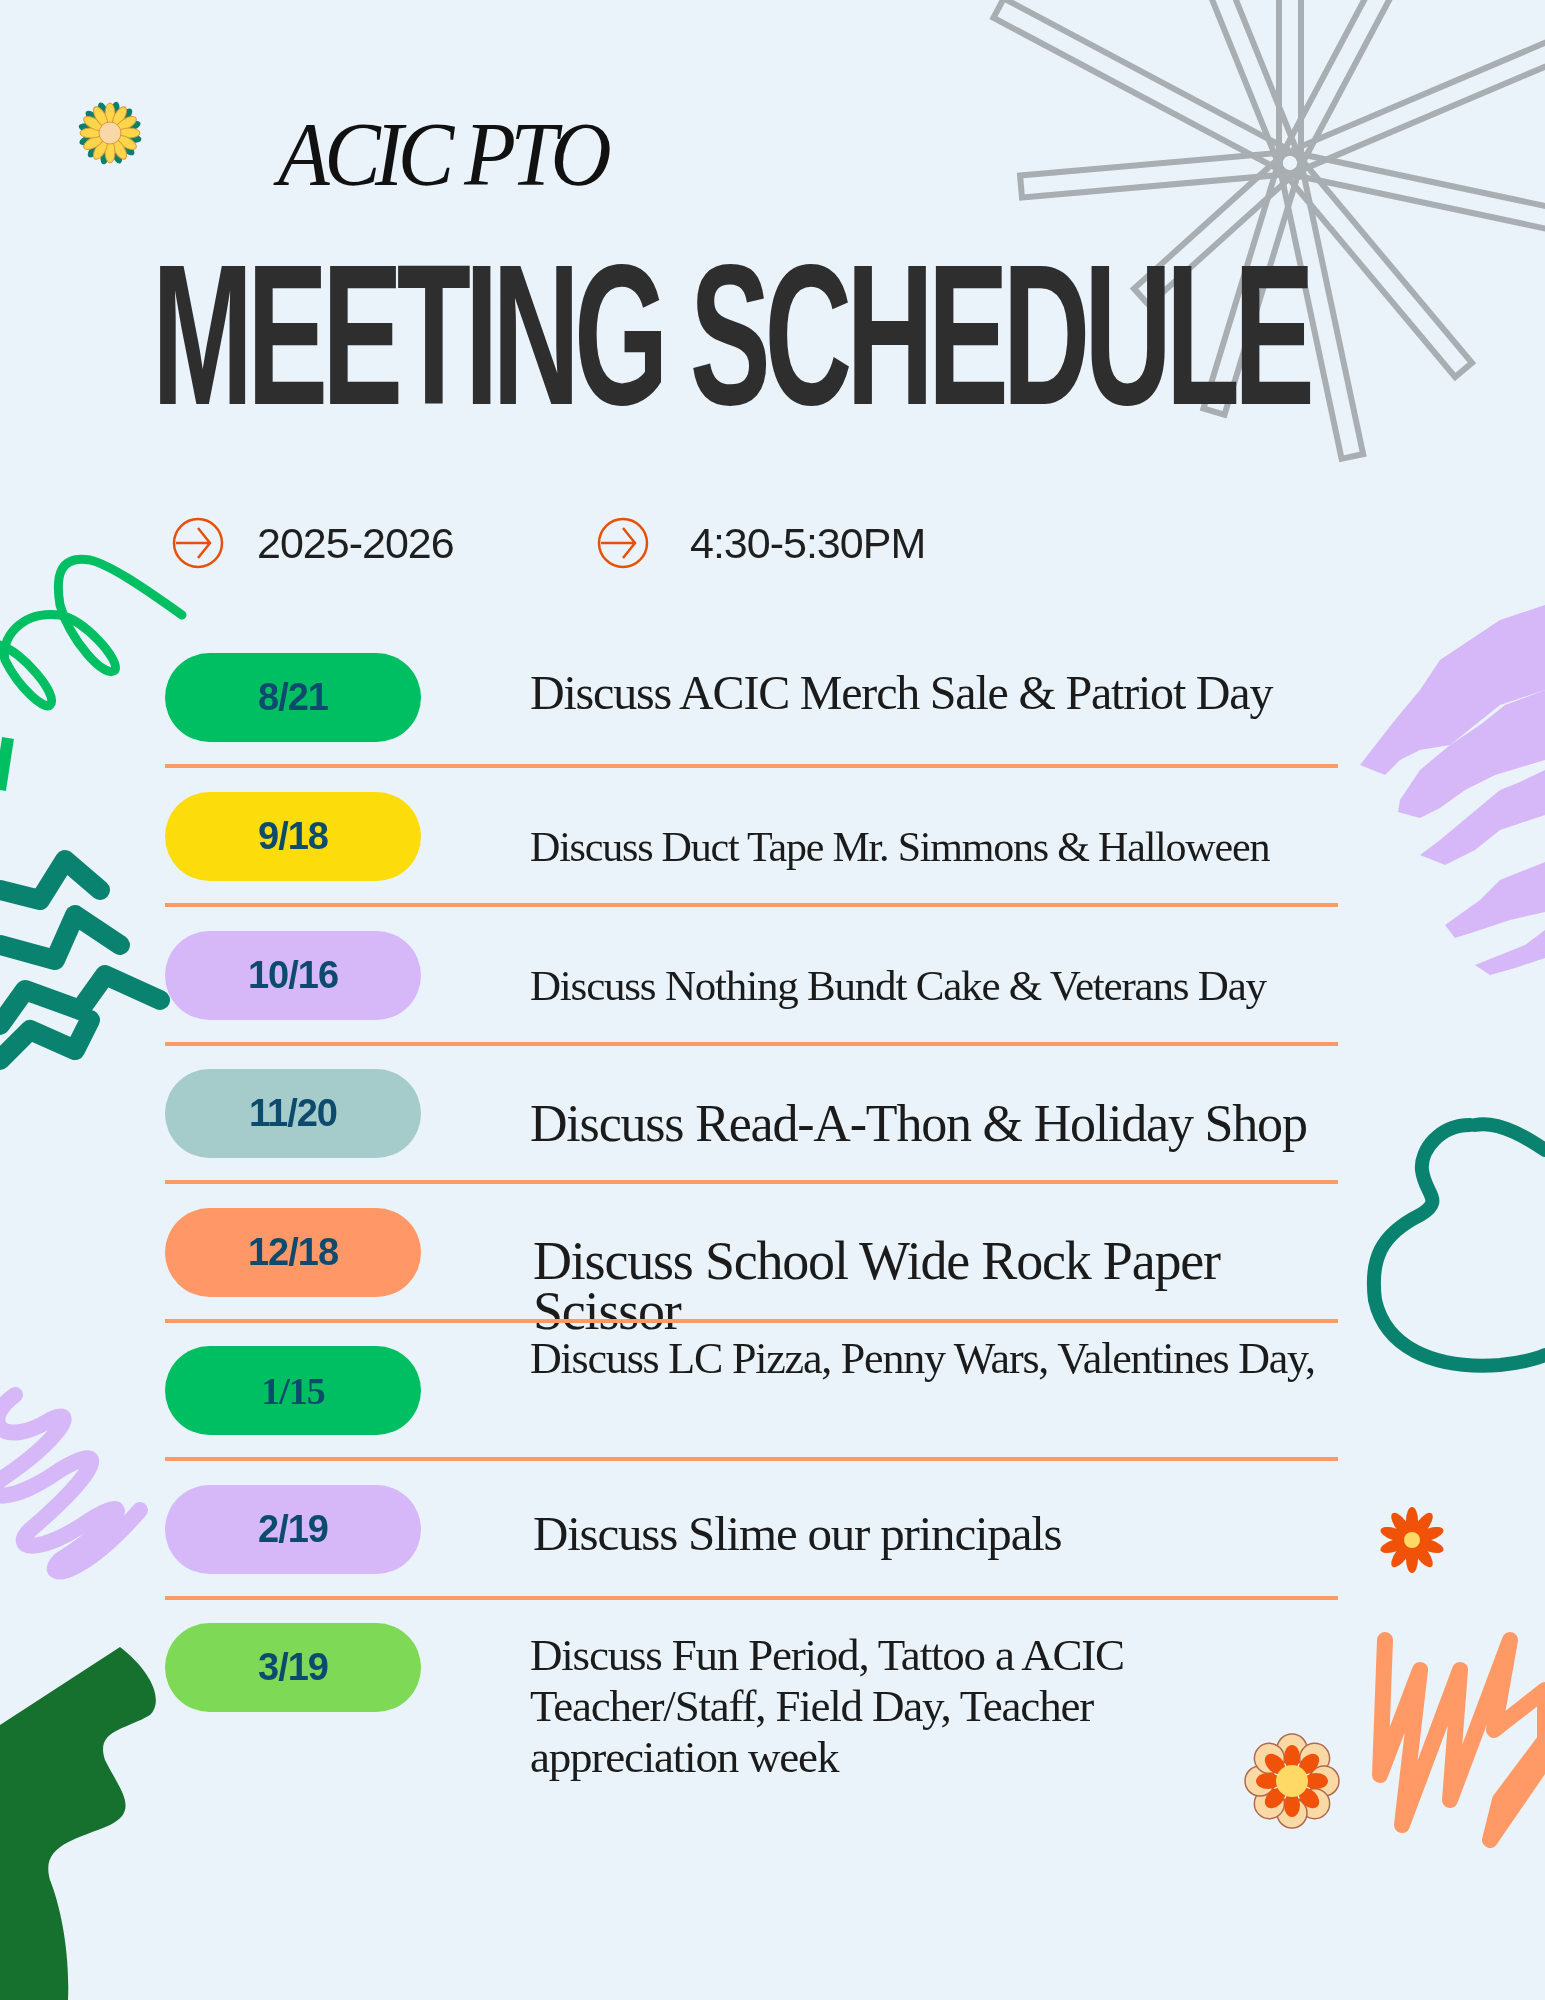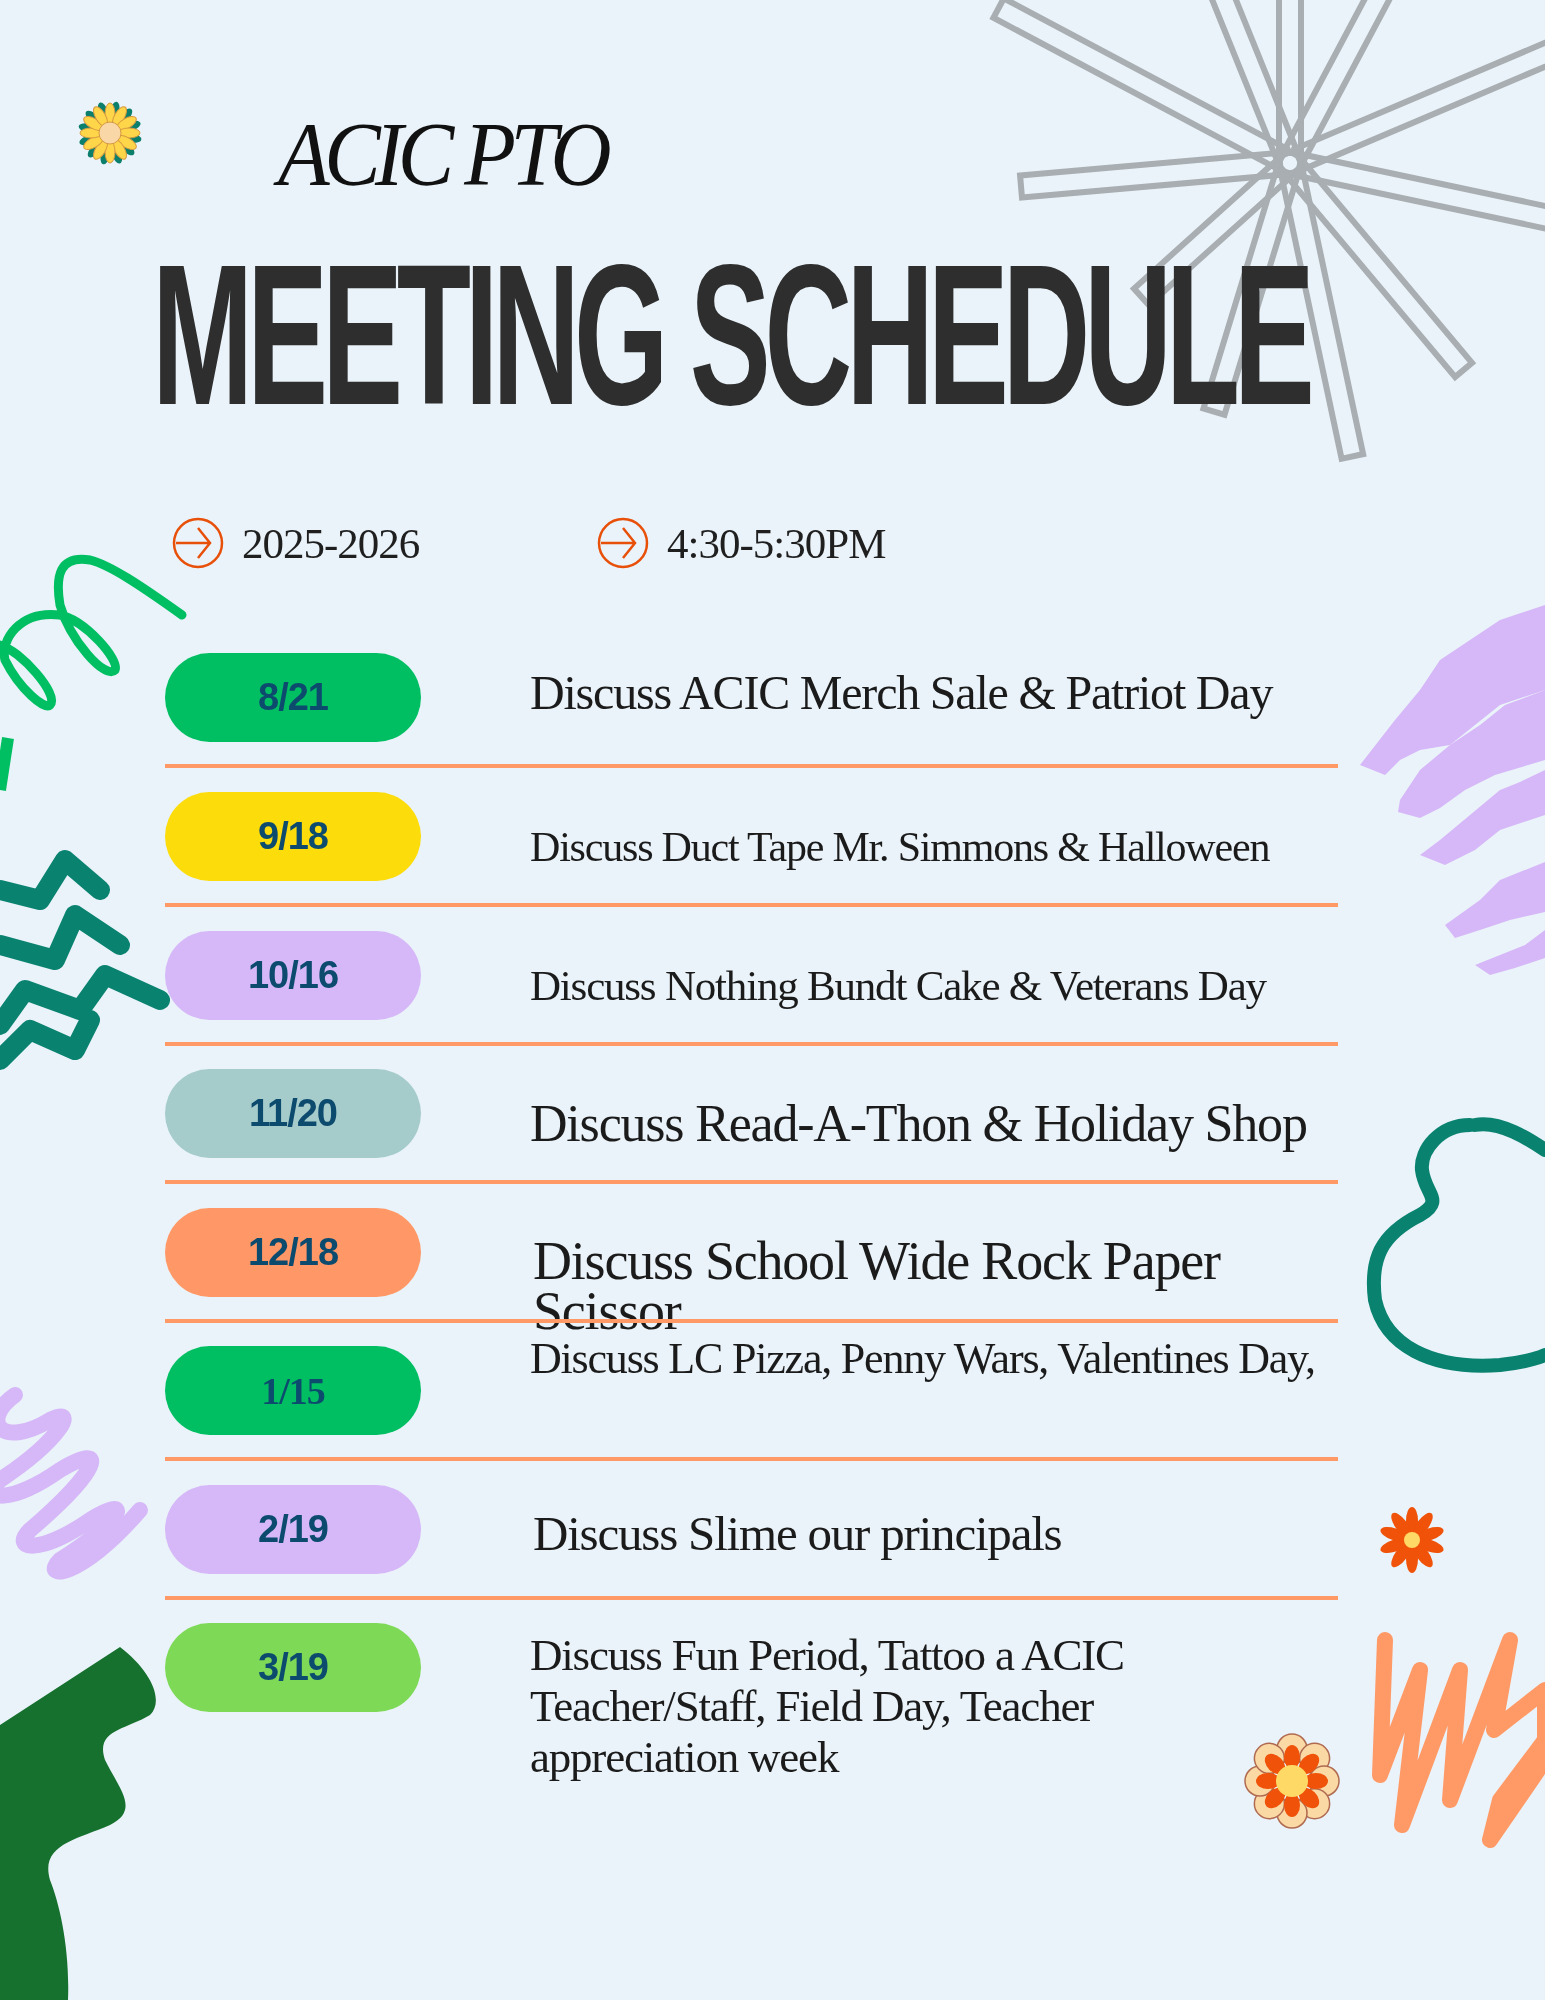--- a/index.html
+++ b/index.html
@@ -18,21 +18,21 @@
   }
   .title {
     position: absolute; left: 152px; top: 236px;
     font-family: "Liberation Sans", sans-serif; font-weight: bold;
     font-size: 196px; color: #2e2e2e; letter-spacing: -10px;
     line-height: 1; white-space: nowrap;
     transform: scaleX(0.62) scaleY(1.02); transform-origin: left top;
   }
   .meta { position: absolute; top: 517px; display: flex; align-items: center; }
   .meta .arrow { width: 52px; height: 52px; }
-  .meta .txt { margin-left: 18px; font-size: 43px; color: #1f1f1f; letter-spacing: -1px; font-family: Liberation Serif, serif; }
+  .meta .txt { margin-left: 33px; font-size: 43px; color: #1f1f1f; letter-spacing: -1px; }
   .row-pill {
     position: absolute; left: 165px; width: 256px; height: 89px;
     border-radius: 45px; display: flex; align-items: center; justify-content: center;
     font-size: 38px; font-weight: bold; color: #0c4a6e; letter-spacing: -1px;
   }
   .row-text {
     position: absolute; left: 530px; width: 820px;
     font-family: "Liberation Serif", serif; font-size: 48px; color: #1b1b1b;
     line-height: 50px; letter-spacing: -1.2px;
   }
@@ -161,21 +161,21 @@
 <div class="org">ACIC PTO</div>
 <div class="title">MEETING SCHEDULE</div>
 
 <div class="meta" style="left:172px;">
   <svg class="arrow" viewBox="0 0 52 52">
     <ellipse cx="26" cy="26" rx="24" ry="24" fill="none" stroke="#e8500a" stroke-width="2.5"></ellipse>
     <path d="M4,26 L38,26 M26,11 L38,26 L26,41" fill="none" stroke="#e8500a" stroke-width="2.5"></path>
   </svg>
   <span class="txt">2025-2026</span>
 </div>
-<div class="meta" style="left:597px;">
+<div class="meta" style="left:597px;gap:8px;">
   <svg class="arrow" viewBox="0 0 52 52">
     <ellipse cx="26" cy="26" rx="24" ry="24" fill="none" stroke="#e8500a" stroke-width="2.5"></ellipse>
     <path d="M4,26 L38,26 M26,11 L38,26 L26,41" fill="none" stroke="#e8500a" stroke-width="2.5"></path>
   </svg>
   <span class="txt">4:30-5:30PM</span>
 </div>
 
 <div id="schedule">
   <div class="row-pill" style="top: 653px; background: rgb(0, 191, 99);">8/21</div>
   <div class="row-text" style="top:668px;">Discuss ACIC Merch Sale &amp; Patriot Day</div>

